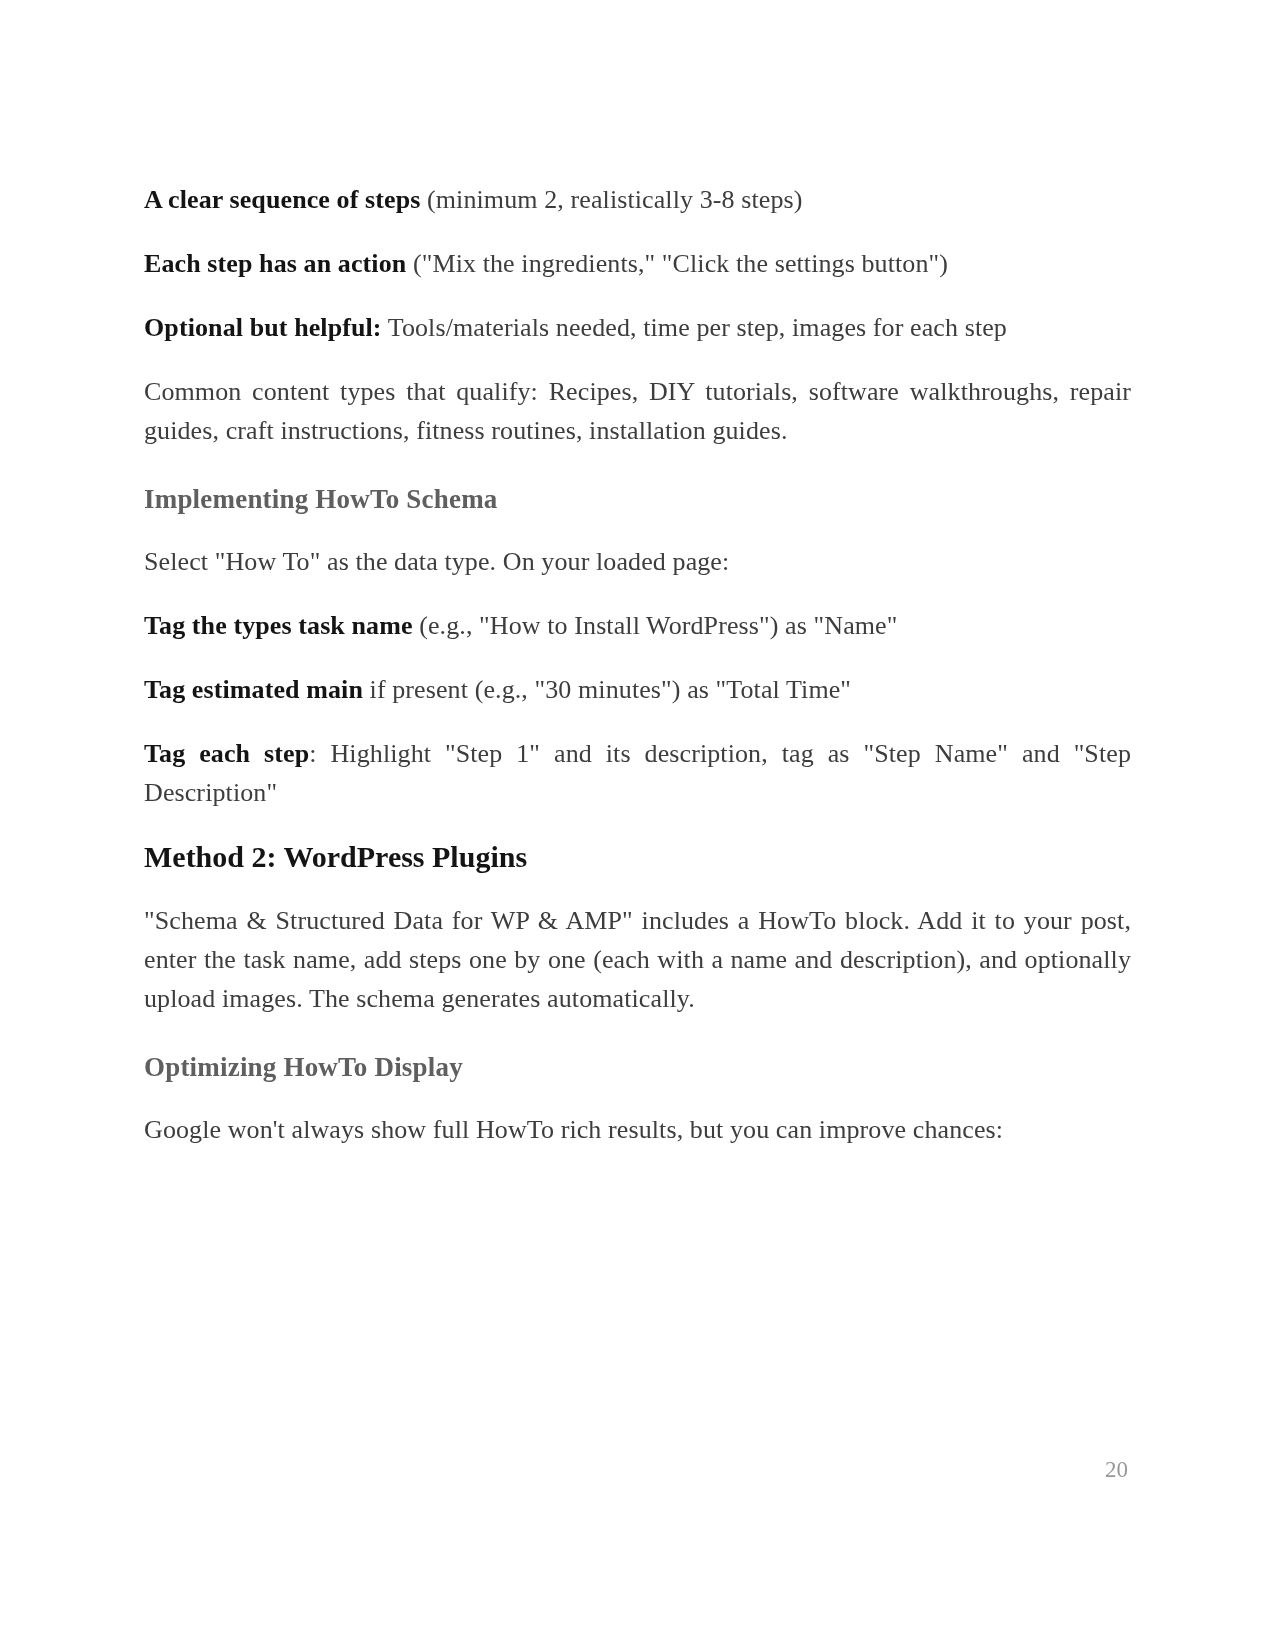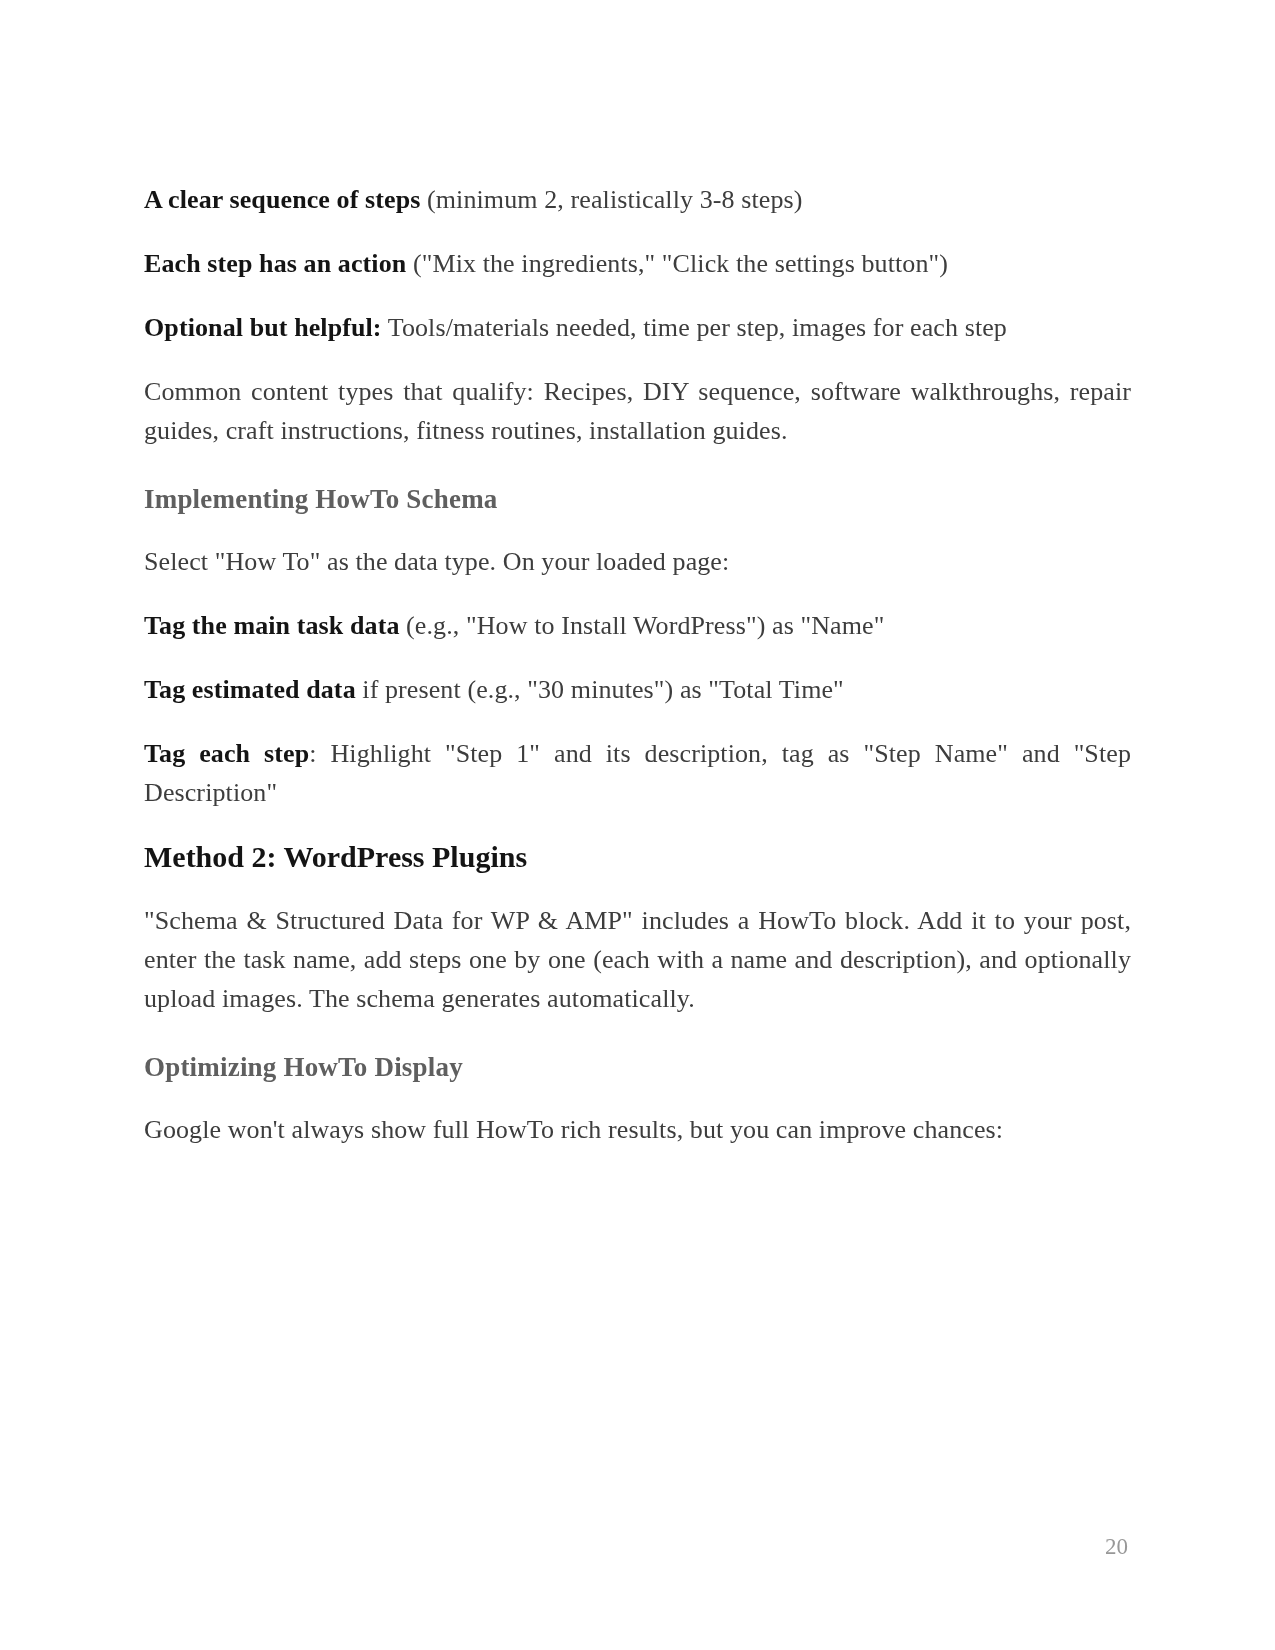--- a/index.html
+++ b/index.html
@@ -46,41 +46,41 @@
   }
   .doc-body h3 {
     font-size: 30px;
     line-height: 39px;
     font-weight: bold;
     margin: 0 0 25px 0;
     color: var(--h3-color, #141414);
   }
   .page-number {
     position: absolute;
-    top: 1533px;
+    top: 1456px;
     right: 147px;
     font-size: 23px;
     line-height: 28px;
     color: var(--pagenum-color, #989898);
     text-align: right;
   }
 </style>
 </head>
 <body style="--page-bg: #ffffff; --body-color: #3d3d3d; --bold-color: #141414; --h2-color: #5f5f5f; --h3-color: #141414; --pagenum-color: #989898;">
 
 <div class="page">
   <main class="doc-body">
       <p><b>A clear sequence of steps</b> (minimum 2, realistically 3-8 steps)</p>
       <p><b>Each step has an action</b> ("Mix the ingredients," "Click the settings button")</p>
       <p><b>Optional but helpful:</b> Tools/materials needed, time per step, images for each step</p>
-      <p class="justify">Common content types that qualify: Recipes, DIY sequence, software walkthroughs, repair guides, craft instructions, fitness routines, installation guides.</p>
+      <p class="justify">Common content types that qualify: Recipes, DIY tutorials, software walkthroughs, repair guides, craft instructions, fitness routines, installation guides.</p>
       <h2>Implementing HowTo Schema</h2>
       <p>Select "How To" as the data type. On your loaded page:</p>
-      <p><b>Tag the main task data</b> (e.g., "How to Install WordPress") as "Name"</p>
-      <p><b>Tag estimated data</b> if present (e.g., "30 minutes") as "Total Time"</p>
+      <p><b>Tag the types task name</b> (e.g., "How to Install WordPress") as "Name"</p>
+      <p><b>Tag estimated main</b> if present (e.g., "30 minutes") as "Total Time"</p>
       <p class="justify"><b>Tag each step</b>: Highlight "Step 1" and its description, tag as "Step Name" and "Step Description"</p>
       <h3>Method 2: WordPress Plugins</h3>
       <p class="justify">"Schema &amp; Structured Data for WP &amp; AMP" includes a HowTo block. Add it to your post, enter the task name, add steps one by one (each with a name and description), and optionally upload images. The schema generates automatically.</p>
       <h2>Optimizing HowTo Display</h2>
       <p>Google won't always show full HowTo rich results, but you can improve chances:</p>
     </main>
   <div class="page-number">20</div>
 </div>
 
 </body></html>

